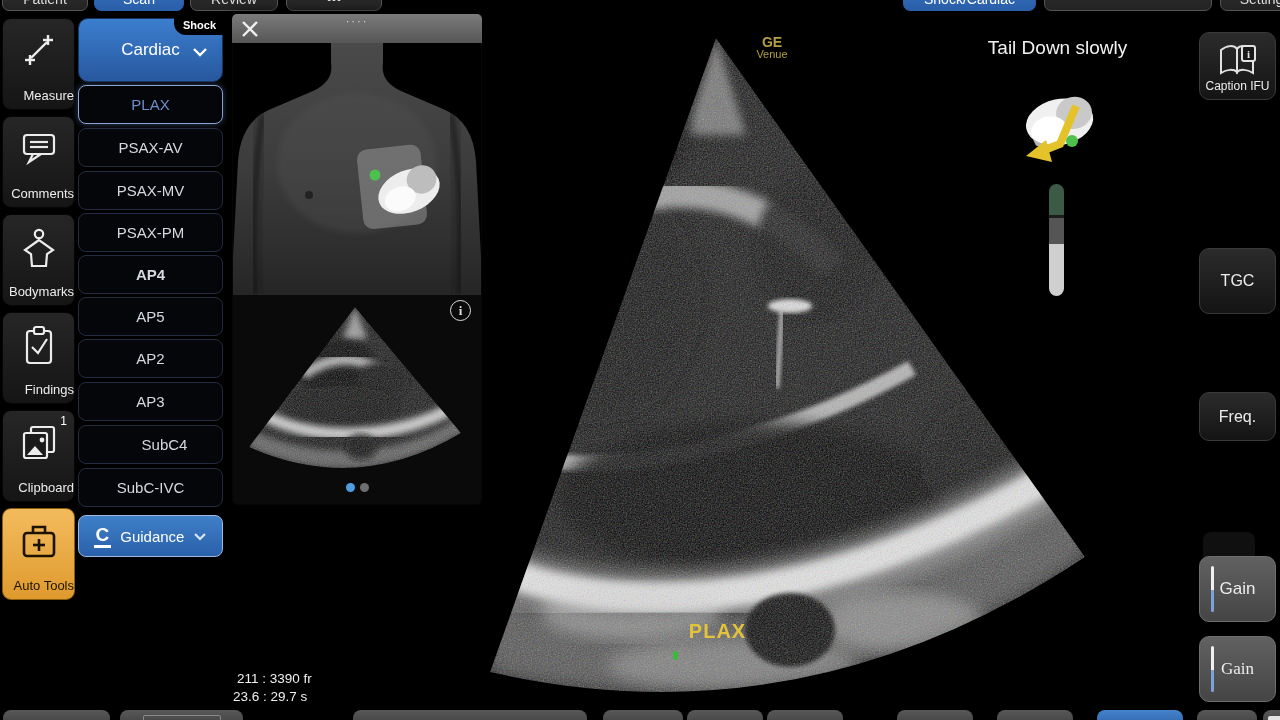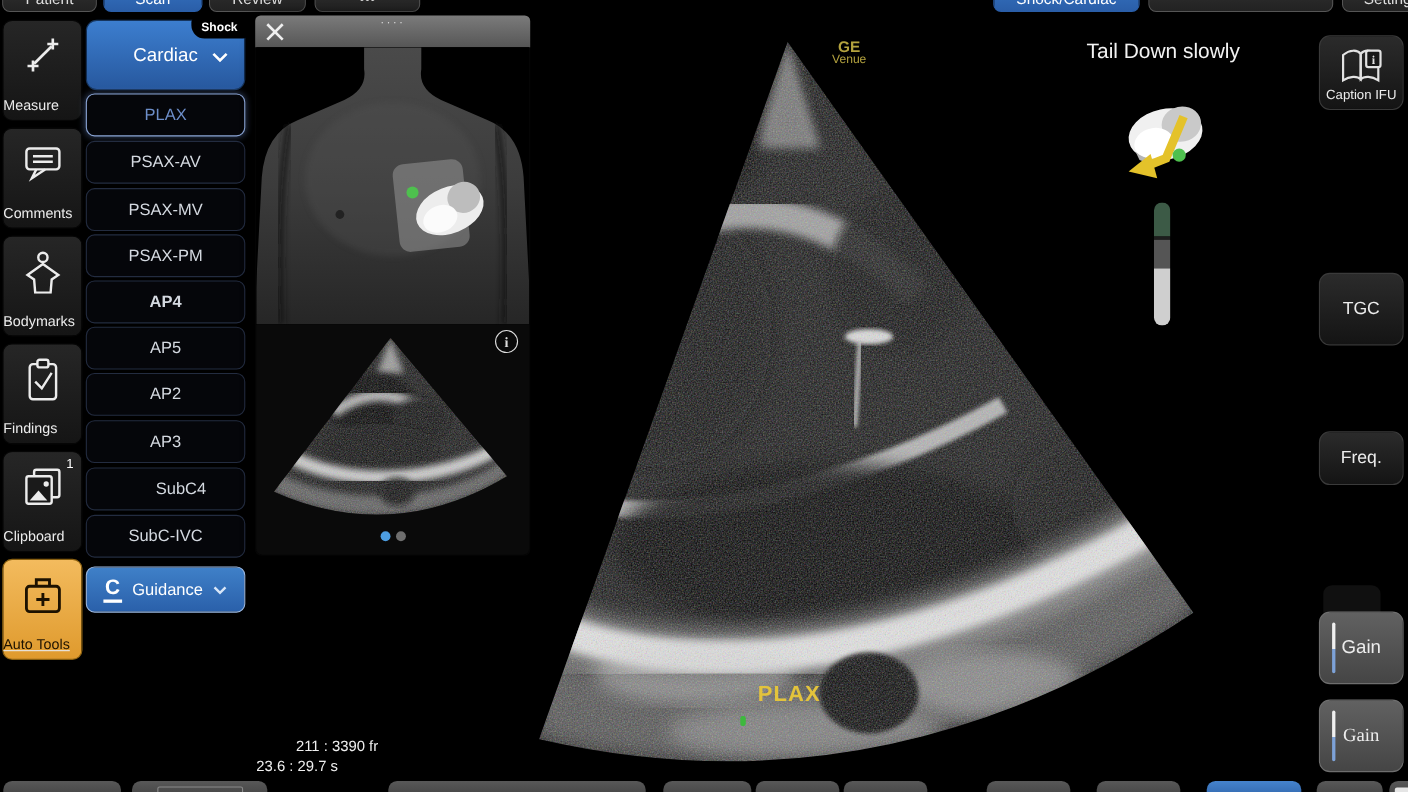--- a/index.html
+++ b/index.html
@@ -10,25 +10,25 @@
   
   .toptab { position:absolute; top:-29px; height:40px; border-radius:7px;
             background:linear-gradient(#3a3a3a,#222); border:1px solid #555;
             display:flex; align-items:flex-end; justify-content:center;
             font-size:14px; color:#ddd; padding-bottom:3px; }
   .toptab.blue { background:linear-gradient(#3c7ecf,#2a5ea8); border-color:#2a5ea8; color:#fff; }
 
   
   .tool { position:absolute; left:2px; width:73px; height:92px; border-radius:9px;
           background:linear-gradient(#262626,#151515); border:1px solid #060606;
-          display:flex; flex-direction:column; align-items:flex-start; justify-content:flex-end;
+          display:flex; flex-direction:column; align-items:flex-end; justify-content:flex-end;
           padding-bottom:6px; }
   .tool .ticon { position:absolute; top:12px; left:50%; transform:translateX(-50%); }
   .tool .tlabel { font-size:13px; color:#ececec; }
-  .tool.accent { background:linear-gradient(#f3bb5e,#df9a2d); border:1px solid #8a6010;text-decoration:underline; }
+  .tool.accent { background:linear-gradient(#f3bb5e,#df9a2d); border:1px solid #8a6010; }
   .tool.accent .tlabel { color:#1d1200; }
   .badge1 { position:absolute; top:3px; right:7px; font-size:12px; color:#fff; }
 
   
   .preset { position:absolute; left:78px; top:18px; width:145px; height:64px; border-radius:10px;
             background:linear-gradient(#3c7ecf,#27589e); border:1px solid #173push;
             border:1px solid #16355e; display:flex; align-items:center; justify-content:center; }
   .preset .plabel { font-size:17px; color:#fff; }
   .preset .chev { position:absolute; right:14px; top:28px; }
   .shockbadge { position:absolute; top:-3px; right:-3px; background:#000; color:#fff;
@@ -74,21 +74,21 @@
   .qbar { position:absolute; left:1049px; top:184px; width:15px; height:112px; border-radius:8px;
           overflow:hidden; }
   .qseg1 { height:31px; background:#3c5a46; }
   .qseg2 { height:3px; background:#1d1d1d; }
   .qseg3 { height:26px; background:#555; }
   .qseg4 { height:52px; background:#cfcfcf; }
   .plax-label { position:absolute; left:655px; top:620px; width:125px; text-align:center;
                 font-size:20px; font-weight:bold; letter-spacing:1px; color:#e3c33c; }
   .green-tick { position:absolute; left:673px; top:651px; width:5px; height:9px;
                 background:#3db83d; border-radius:2px; }
-  .counter1 { position:absolute; left:237px; top:671px; font-size:13.5px; color:#efefef;margin-left:32px; }
+  .counter1 { position:absolute; left:237px; top:671px; font-size:13.5px; color:#efefef; }
   .counter2 { position:absolute; left:233px; top:689px; font-size:13.5px; color:#efefef; }
 
   
   .rbtn { position:absolute; left:1199px; width:77px; border-radius:10px;
           background:linear-gradient(#2b2b2b,#141414); border:1px solid #3a3a3a;
           display:flex; align-items:center; justify-content:center; color:#ececec; }
   .rbtn.dk { font-size:16px; }
   .cap-ifu { flex-direction:column; gap:2px; font-size:12px; padding-top:4px; }
   .knob { background:linear-gradient(#616161,#454545); border:1px solid #6e6e6e; font-size:17px; }
   .knob .slider { position:absolute; left:11px; top:9px; bottom:9px; width:3px; border-radius:2px;

